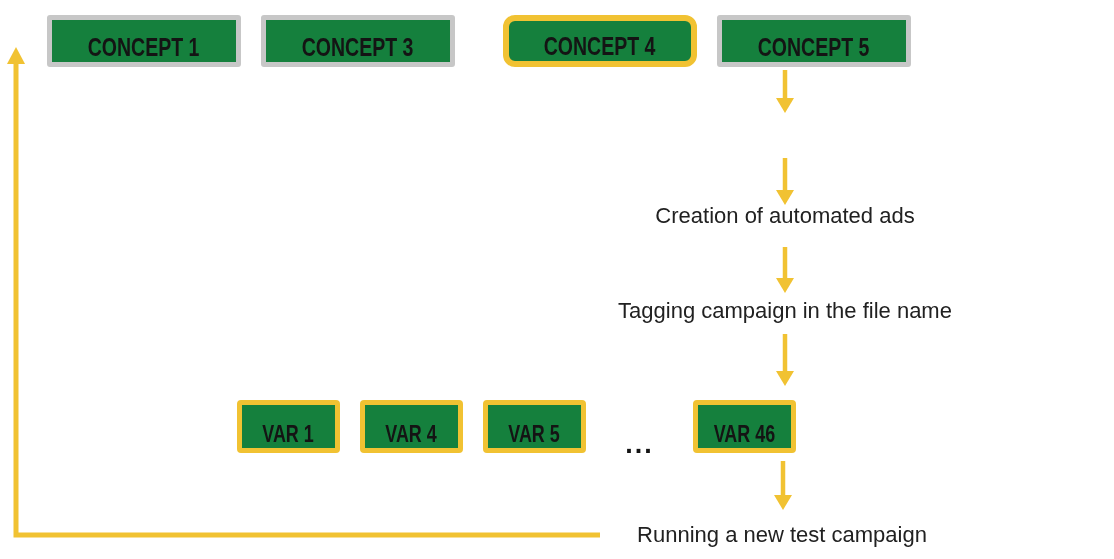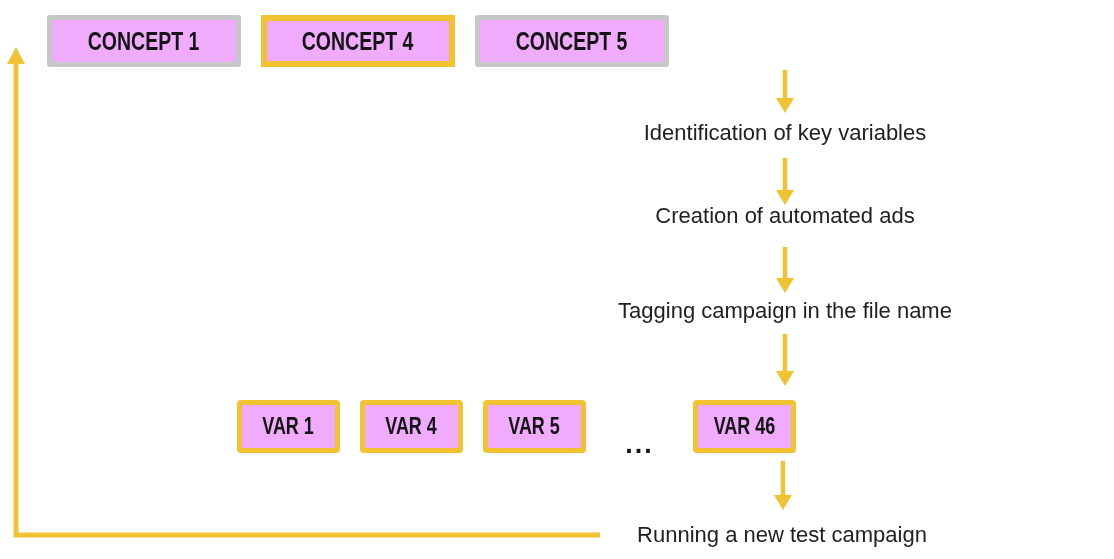--- a/index.html
+++ b/index.html
@@ -28,31 +28,32 @@
 
   .concept-row {
     position: absolute;
     left: 47px;
     top: 15px;
     display: flex;
     gap: 20px;
   }
   .box {
     box-sizing: border-box;
-    background: #f0abfc;
+    background: #15803d;
     border: 5px solid var(--box-border-gray);
     border-radius: 3px;
     display: flex;
-    align-items: center;
+    align-items: flex-end;
     justify-content: center;
   }
   .concept { width: 194px; height: 52px; }
   .concept.highlight {
     border: 6px solid var(--accent);
-    border-radius: 0;
+    border-radius: 12px;
+    margin-left: 28px;
   }
   .cond {
     display: inline-block;
     transform: scaleX(0.78);
     font-weight: bold;
     font-size: 25px;
     color: var(--label);
     white-space: nowrap;
   }
   .var-row {
@@ -113,29 +114,31 @@
     <polygon class="head" points="776,371 794,371 785,386"></polygon>
 
     <line class="arrow" x1="783" y1="461" x2="783" y2="496"></line>
     <polygon class="head" points="774,495 792,495 783,510"></polygon>
   </svg>
 
   <div class="concept-row">
     <div class="box concept">
       <span class="cond">CONCEPT 1</span>
     </div>
+    <div class="box concept">
+      <span class="cond">CONCEPT 3</span>
+    </div>
     <div class="box concept highlight">
       <span class="cond">CONCEPT 4</span>
     </div>
     <div class="box concept">
       <span class="cond">CONCEPT 5</span>
     </div>
   </div>
 
-  <div class="step step1">Identification of key variables</div>
   <div class="step step2">Creation of automated ads</div>
   <div class="step step3">Tagging campaign in the file name</div>
 
   <div class="var-row">
     <div class="box var">
       <span class="cond">VAR 1</span>
     </div>
     <div class="box var">
       <span class="cond">VAR 4</span>
     </div>

